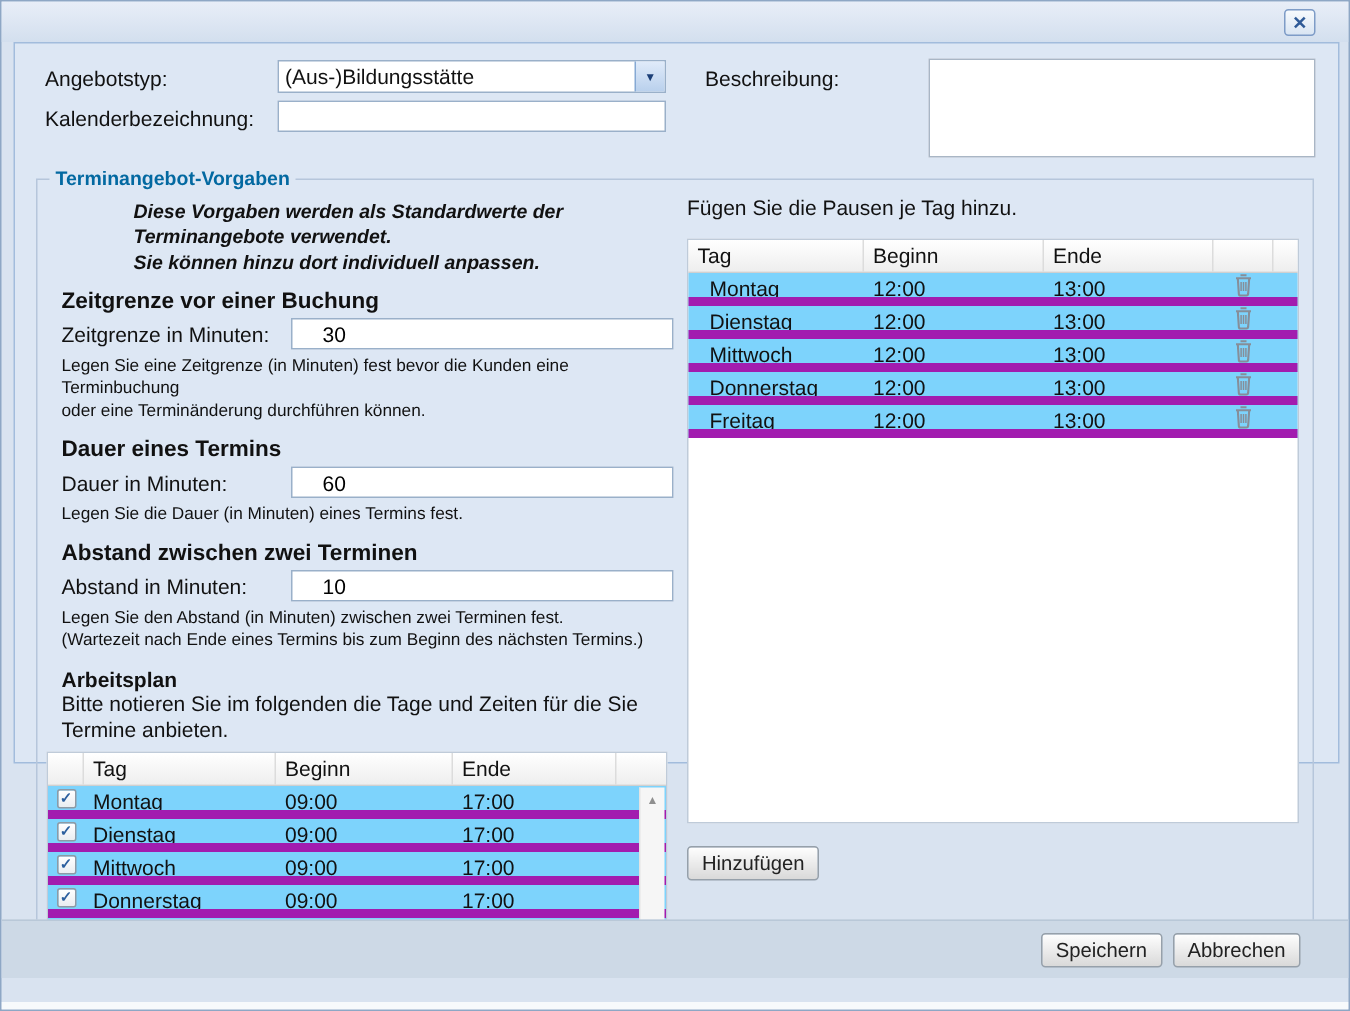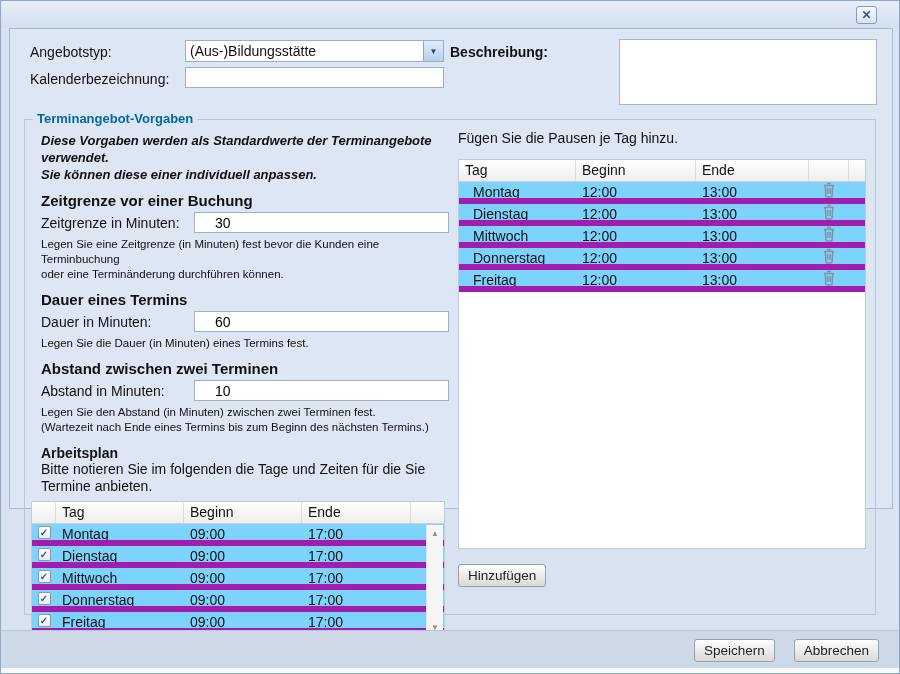--- a/index.html
+++ b/index.html
@@ -12,21 +12,21 @@
   .combo{position:absolute;left:175px;top:11px;width:259px;height:22px;background:#fff;border:1px solid #9ab0c9;box-sizing:border-box;display:flex;cursor:pointer;}
   .combo-text{flex:1;font-size:14px;padding:2px 0 0 4px;overflow:hidden;white-space:nowrap;}
   .combo-trigger{width:19px;background:linear-gradient(#e0ebfa,#b9d0ec);border-left:1px solid #86a9d4;display:flex;align-items:center;justify-content:center;color:#1c3f77;font-size:8px;}
   .txt-input{border:1px solid #9ab0c9;font-family:"Liberation Sans",sans-serif;font-size:14px;padding:1px 20px;box-sizing:border-box;background:#fff;}
   .kal-input{position:absolute;left:175px;top:38px;width:259px;height:21px;}
   .beschreibung{position:absolute;left:609px;top:10px;width:258px;height:66px;border:1px solid #a9b6c5;resize:none;font-family:"Liberation Sans",sans-serif;font-size:13px;box-sizing:border-box;}
   .fieldset{position:absolute;left:14px;top:90px;width:852px;height:496px;border:1px solid #b6c6db;box-sizing:border-box;}
   .legend{position:absolute;top:-9px;left:8px;background:#dde7f4;padding:0 4px;color:#0369a1;font-size:13px;font-weight:bold;white-space:nowrap;}
   .col-left{position:absolute;left:16px;top:12px;width:408px;}
   .col-right{position:absolute;left:433px;top:10px;width:410px;}
-  .intro{font-size:13px;line-height:17px;font-weight:bold;font-style:italic;}
+  .intro{font-size:13px;line-height:17px;font-weight:bold;font-style:italic;margin-left:48px;}
   .sec-h{font-size:15px;font-weight:bold;margin-top:9px;}
   .sub-h{font-size:14px;font-weight:bold;margin-top:10px;}
   .desc{font-size:14px;line-height:17px;}
   .frow{display:flex;margin-top:3px;align-items:center;}
   .frow label{width:153px;font-size:14px;flex:none;}
   .frow input{flex:1;height:21px;}
   .help{font-size:11.5px;line-height:15px;margin-top:4px;}
   .grid{background:#fff;border:1px solid #bfcbd9;box-sizing:border-box;font-size:14px;}
   .wtable{position:relative;margin:6px 0 0 -10px;width:414px;height:131px;overflow:hidden;}
   .ptable{margin-top:12px;width:408px;height:390px;}
@@ -47,21 +47,21 @@
   .p-last{flex:1;border-right:none;}
   .p-day-indent{padding-left:14px;}
   .cb{width:13px;height:13px;border:1px solid #8e9aa5;background:linear-gradient(#fff,#e9edf1);border-radius:2px;display:flex;align-items:center;justify-content:center;font-size:10px;font-weight:bold;color:#2c5f9e;cursor:pointer;box-sizing:border-box;}
   .scrollbar{position:absolute;top:23px;right:1px;bottom:1px;width:16px;background:#f6f6f6;border-left:1px solid #e3e3e3;overflow:hidden;}
   .sb-arrow{display:block;text-align:center;font-size:8px;color:#8f8f8f;line-height:10px;cursor:pointer;}
   .sb-up{margin-top:4px;}
   .sb-down{position:absolute;bottom:-3px;left:0;right:0;}
   .sb-thumb{width:9px;height:52px;background:#999;border-radius:5px;margin:8px auto 0;cursor:pointer;}
   .btn{font-family:"Liberation Sans",sans-serif;font-size:13.5px;color:#222;padding:3px 9px;background:linear-gradient(#fefefe,#d9d9d9);border:1px solid #96a0aa;border-radius:3px;cursor:pointer;white-space:nowrap;}
   .add-btn{margin-top:15px;display:inline-block;}
-  .footer{position:absolute;left:0;right:0;top:629px;height:39px;background:#cdd9e6;border-top:1px solid #b9c8d8;display:flex;align-items:center;justify-content:flex-end;gap:19px;padding-right:20px;box-sizing:border-box;}
+  .footer{position:absolute;left:0;right:0;top:612px;height:39px;background:#cdd9e6;border-top:1px solid #b9c8d8;display:flex;align-items:center;justify-content:flex-end;gap:7px;padding-right:32px;box-sizing:border-box;}
   .bottom-strip{position:absolute;left:0;right:0;bottom:0;height:5px;background:#f7fafc;}
   .trash{display:block;}
 </style>
 </head>
 <body>
 
 <div class="dialog">
   <div class="topbar"></div>
   <div class="close-btn">✕</div>
 
@@ -69,29 +69,29 @@
 
     <span class="lbl" style="left:20px;top:15px;">Angebotstyp:</span>
     <div class="combo">
       <span class="combo-text">(Aus-)Bildungsstätte</span>
       <span class="combo-trigger">▼</span>
     </div>
 
     <span class="lbl" style="left:20px;top:42px;">Kalenderbezeichnung:</span>
     <input class="txt-input kal-input" value="" style="">
 
-    <span class="lbl" style="left:440px;top:15px;font-weight:bold;">Beschreibung:</span>
+    <span class="lbl" style="left:460px;top:15px;">Beschreibung:</span>
     <textarea class="beschreibung" style=""></textarea>
 
     <div class="fieldset">
       <span class="legend">Terminangebot-Vorgaben</span>
 
       <div class="col-left">
         <div class="intro">Diese Vorgaben werden als Standardwerte der Terminangebote verwendet.</div>
-        <div class="intro">Sie können diese einer individuell anpassen.</div>
+        <div class="intro">Sie können hinzu dort individuell anpassen.</div>
 
         <div class="sec-h">Zeitgrenze vor einer Buchung</div>
         <div class="frow">
           <label>Zeitgrenze in Minuten:</label>
           <input class="txt-input" value="30" style="">
         </div>
         <div class="help">Legen Sie eine Zeitgrenze (in Minuten) fest bevor die Kunden eine Terminbuchung</div>
         <div class="help" style="margin-top:0;">oder eine Terminänderung durchführen können.</div>
 
         <div class="sec-h">Dauer eines Termins</div>

